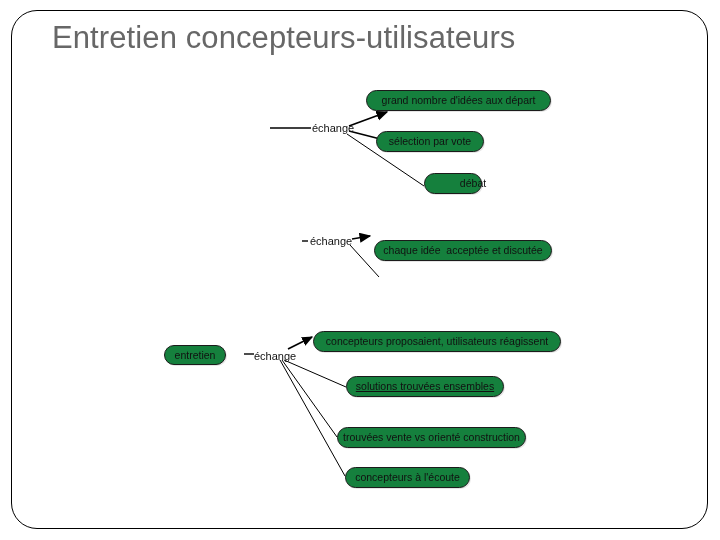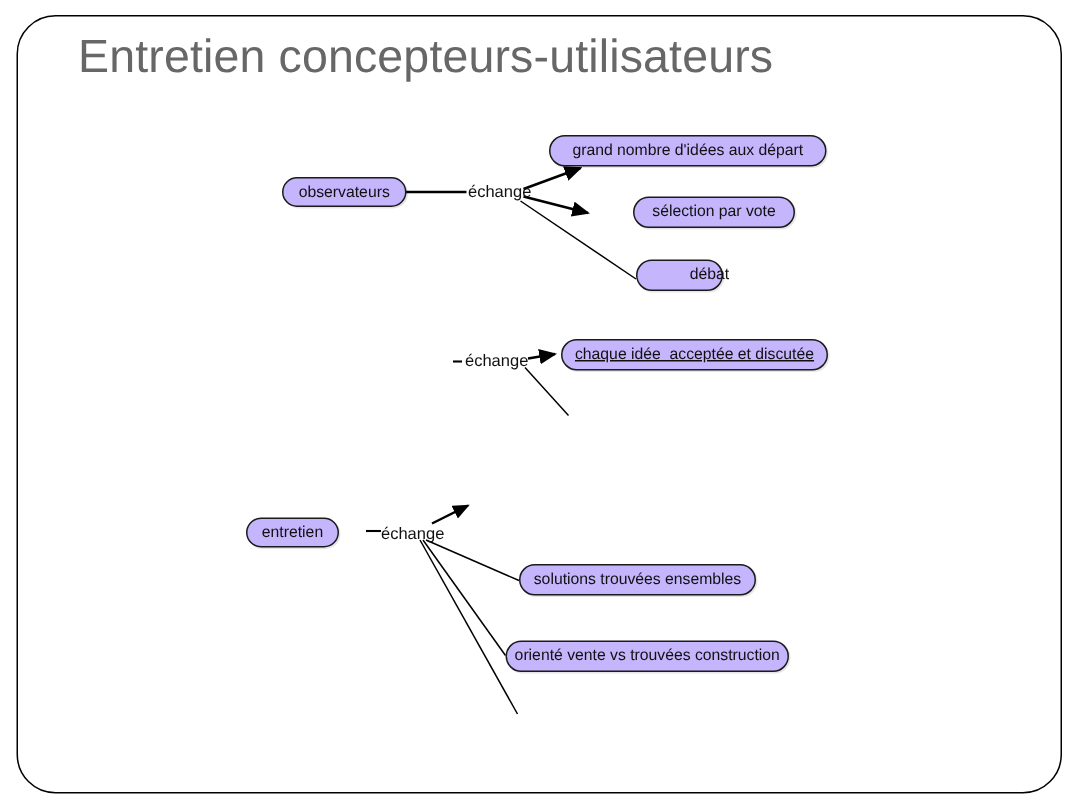--- a/index.html
+++ b/index.html
@@ -52,21 +52,21 @@
   #connectors {
     position: absolute;
     left: 0;
     top: 0;
     width: 720px;
     height: 540px;
   }
   .node {
     position: absolute;
     box-sizing: border-box;
-    background: #c4b5fd;
+    background: #15803d;
     border: 1.1px solid #1b1b1b;
     border-radius: 11px;
     color: #111111;
     font-size: 10.5px;
     font-family: "Liberation Sans", sans-serif;
     line-height: 1;
     display: flex;
     align-items: center;
     justify-content: center;
     white-space: pre;
@@ -109,40 +109,41 @@
       <line x1="352" y1="239" x2="370" y2="236" stroke="#000000" stroke-width="1.7" marker-end="url(#arrowhead)"></line>
       <line x1="350" y1="245" x2="379" y2="277" stroke="#000000" stroke-width="1.0"></line>
 
       <line x1="244" y1="354" x2="254" y2="354" stroke="#000000" stroke-width="1.4"></line>
       <line x1="288" y1="349" x2="312" y2="337" stroke="#000000" stroke-width="1.6" marker-end="url(#arrowhead)"></line>
       <line x1="284" y1="360" x2="346" y2="387" stroke="#000000" stroke-width="1.0"></line>
       <line x1="282" y1="360" x2="337" y2="437" stroke="#000000" stroke-width="1.0"></line>
       <line x1="280" y1="360" x2="345" y2="476" stroke="#000000" stroke-width="1.0"></line>
     </svg>
 
-    <div class="node" style="left:188px; top:118px; width:83px; height:20px;">observateurs</div>
 
     <div class="edge-label" style="left:312px; top:122px;">échange</div>
 
     <div class="node" style="left:366px; top:90px; width:185px; height:21px;">grand nombre d'idées aux départ</div>
 
-    <div class="node" style="left:422px; top:131px; width:108px; height:21px;">sélection par vote</div>
+    <div class="node" style="left:376px; top:131px; width:108px; height:21px;">sélection par vote</div>
 
     <div class="node" style="left:424px; top:173px; width:45px; height:21px;padding-left:48px;">débat</div>
 
 
     <div class="edge-label" style="left:310px; top:235px;">échange</div>
 
-    <div class="node" style="left:374px; top:226px; width:178px; height:21px;text-decoration:underline;">chaque idée  acceptée et discutée</div>
+    <div class="node" style="left:374px; top:240px; width:178px; height:21px;">chaque idée  acceptée et discutée</div>
 
 
     <div class="node" style="left:164px; top:345px; width:62px; height:20px;">entretien</div>
 
     <div class="edge-label" style="left:254px; top:350px;">échange</div>
 
+    <div class="node" style="left:313px; top:331px; width:248px; height:21px;">concepteurs proposaient, utilisateurs réagissent</div>
 
-    <div class="node" style="left:346px; top:376px; width:158px; height:21px;">solutions trouvées ensembles</div>
+    <div class="node" style="left:346px; top:376px; width:158px; height:21px;text-decoration:underline;">solutions trouvées ensembles</div>
 
-    <div class="node" style="left:337px; top:427px; width:189px; height:21px;">orienté vente vs trouvées construction</div>
+    <div class="node" style="left:337px; top:427px; width:189px; height:21px;">trouvées vente vs orienté construction</div>
 
+    <div class="node" style="left:345px; top:467px; width:125px; height:21px;">concepteurs à l'écoute</div>
 
   </div>
 </div>
 
 </body></html>

